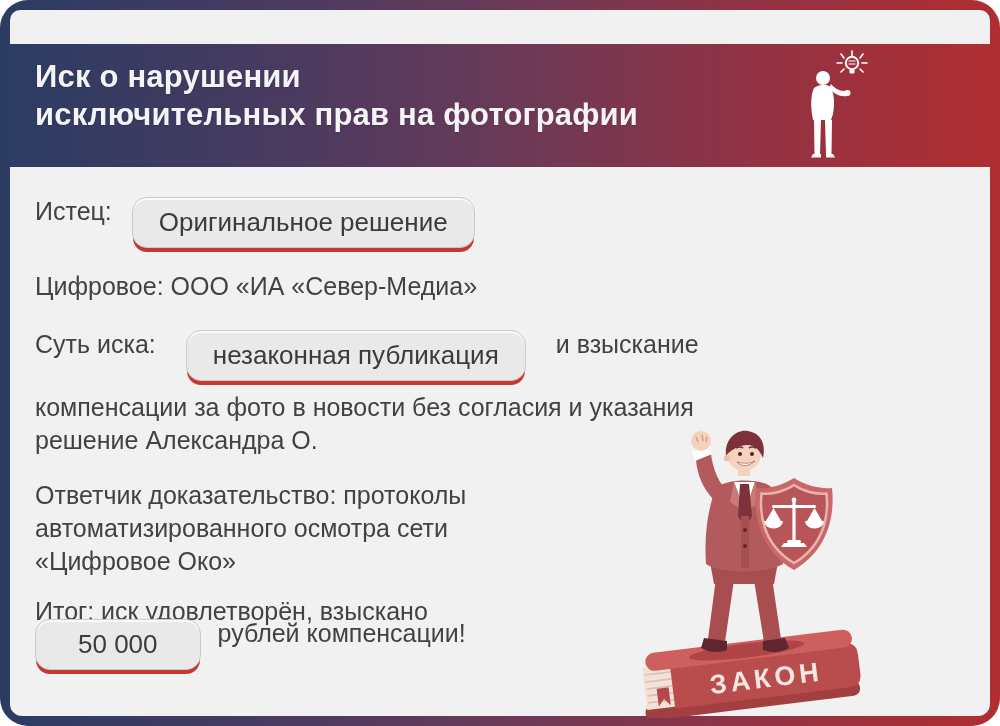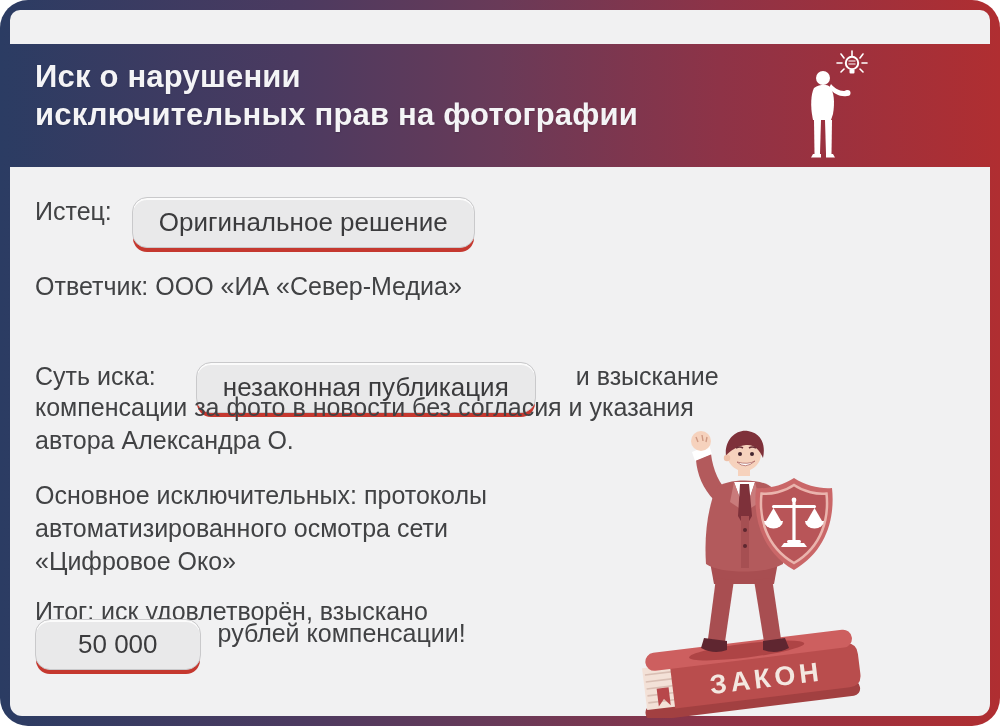--- a/index.html
+++ b/index.html
@@ -72,35 +72,35 @@
     </svg>
   </div>
 
   <div class="content-panel">
 
     <div class="abs flex-row" style="left:25px;top:30px;gap:20px;">
       <span>Истец:</span>
       <span class="badge">Оригинальное решение</span>
     </div>
 
-    <div class="abs" style="left:25px;top:105px;">Ответчик: ООО «ИА «Север-Медиа»</div>
+    <div class="abs" style="left:25px;top:105px;">Цифровое: ООО «ИА «Север-Медиа»</div>
 
-    <div class="abs flex-row" style="left:25px;top:163px;gap:40px;margin-top:32px;">
+    <div class="abs flex-row" style="left:25px;top:163px;gap:30px;">
       <span>Суть иска:</span>
       <span class="badge">незаконная публикация</span>
       <span>и взыскание</span>
     </div>
 
     <div class="abs body-line" style="left:25px;top:224px;">
       <div>компенсации за фото в новости без согласия и указания</div>
-      <div>автора Александра О.</div>
+      <div>решение Александра О.</div>
     </div>
 
     <div class="abs body-line" style="left:25px;top:312px;">
-      <div>Основное исключительных: протоколы</div>
+      <div>Ответчик доказательство: протоколы</div>
       <div>автоматизированного осмотра сети</div>
       <div>«Цифровое Око»</div>
     </div>
 
     <div class="abs" style="left:25px;top:430px;">Итог: иск удовлетворён, взыскано</div>
 
     <div class="abs flex-row" style="left:25px;top:452px;gap:17px;">
       <span class="badge amount">50 000</span>
       <span>рублей компенсации!</span>
     </div>

